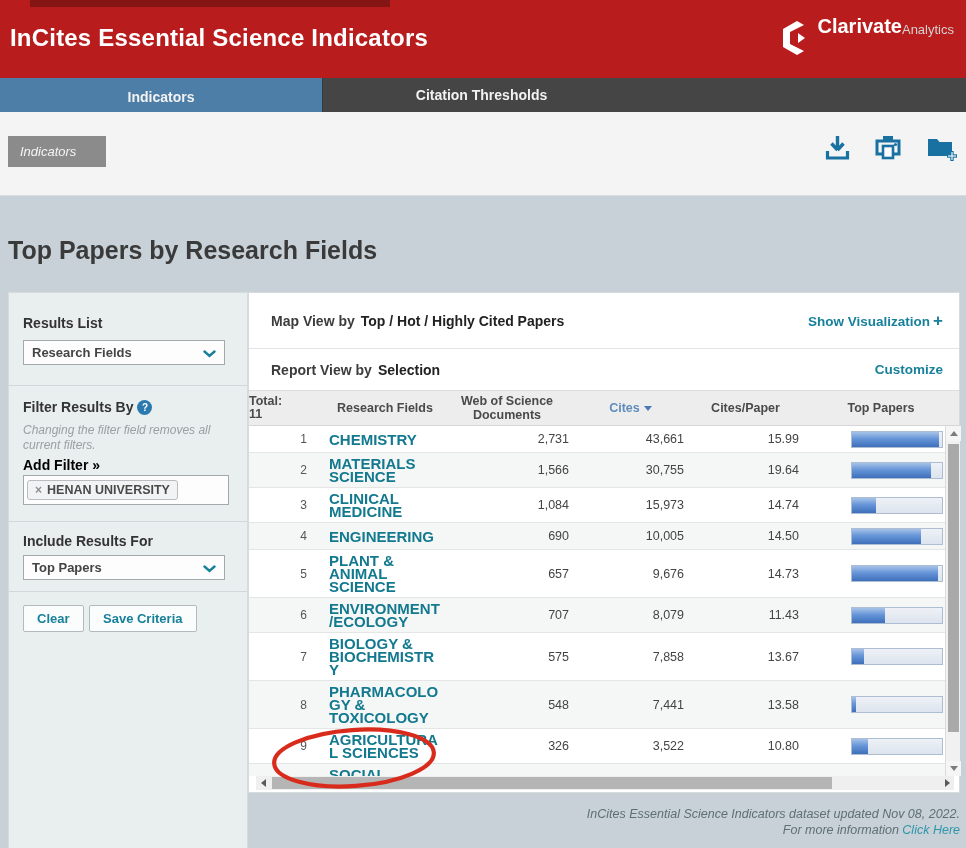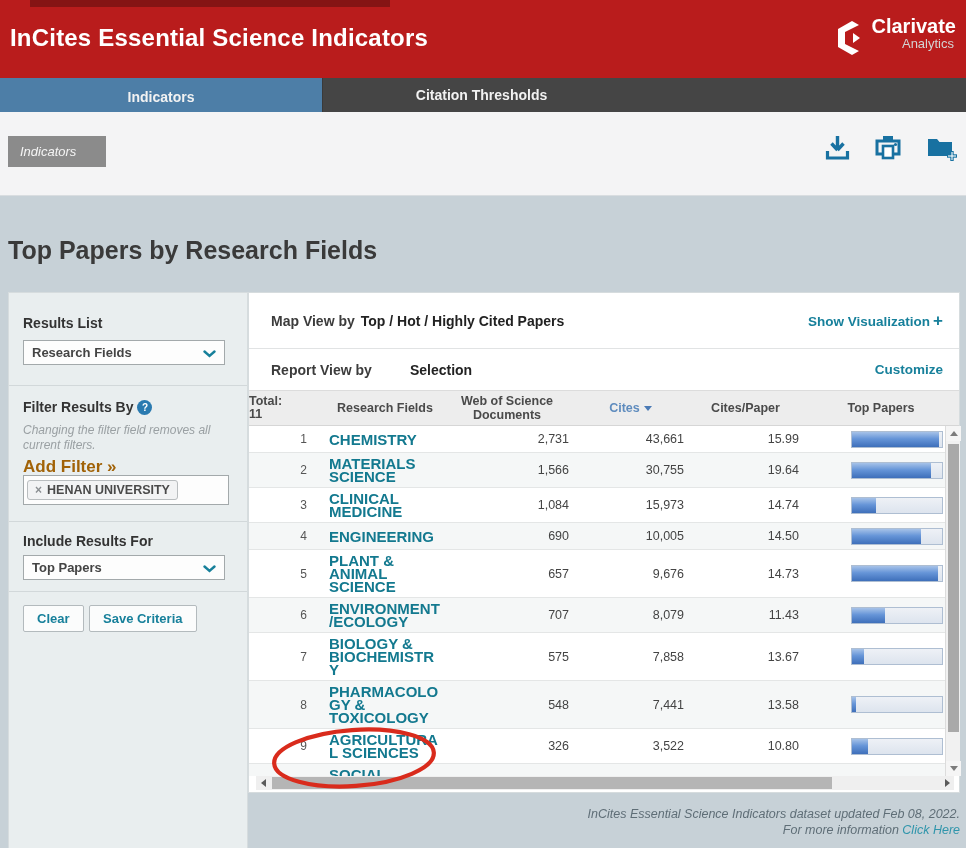--- a/index.html
+++ b/index.html
@@ -10,21 +10,21 @@
     background: #c7d1d7;
     overflow: hidden;
     color: #333;
   }
   
   .app-header { position:absolute; left:0; top:0; width:966px; height:78px; background:#b91c1c; }
   .top-strip { position:absolute; left:30px; top:0; width:360px; height:7px; background:rgba(0,0,0,0.28); }
   .app-title { position:absolute; left:10px; top:24px; font-size:24px; font-weight:600; color:#ffffff; letter-spacing:0.2px; }
   .logo { position:absolute; right:10px; top:16px; display:flex; align-items:flex-start; gap:7px; }
   .logo svg { margin-top:3px; }
-  .logo-text { display:flex; flex-direction:column; line-height:1.05; }
+  .logo-text { display:flex; line-height:1.05; }
   .logo-brand { font-size:20px; font-weight:700; color:#ffffff; }
   .logo-sub { font-size:13px; color:#d3d3d3; align-self:flex-end; margin-right:2px; }
   
   .tabbar { position:absolute; left:0; top:78px; width:966px; height:34px; background:#454545; display:flex; }
   .tab { height:34px; display:flex; align-items:center; justify-content:center; font-size:14px; font-weight:700; color:#f2f2f2; border-right:1px solid #3a3a3a; cursor:pointer; }
   .tab-0 { width:323px; } .tab-1 { width:325px; } .tab-2 { width:317px; border-right:none; }
   .tab.active { background:#4d7ea7; height:38px; }
   
   .crumb-bar { position:absolute; left:0; top:112px; width:966px; height:84px; background:#f4f4f5; border-bottom:1px solid #d9dde0; }
   .crumb-chip { position:absolute; left:8px; top:24px; width:98px; height:31px; background:#8b8b8b; color:#f5f5f5; font-size:13px; font-style:italic; display:flex; align-items:center; padding-left:12px; }
@@ -32,31 +32,31 @@
   .crumb-icons .icn { cursor:pointer; }
   
   .page-title { position:absolute; left:8px; top:236px; font-size:25px; font-weight:700; color:#3a3a3a; }
   
   .sidebar { position:absolute; left:8px; top:292px; width:240px; height:642px; background:#e9eeef; border:1px solid #d6dcde; }
   .sb-divider { position:absolute; left:0; width:100%; height:1px; background:#d2d8da; }
   .sb-h { position:absolute; left:14px; font-size:14px; font-weight:700; color:#333; }
   .dropdown { position:absolute; left:14px; width:202px; height:25px; background:#fdfdfd; border:1px solid #a3a9ab; display:flex; align-items:center; justify-content:space-between; padding:0 8px; cursor:pointer; }
   .dropdown .dd-label { font-size:13px; font-weight:700; color:#444; }
   .sb-note { position:absolute; left:14px; width:208px; font-size:12px; font-style:italic; color:#9aa0a3; line-height:1.25; }
-  .sb-link { position:absolute; left:14px; font-size:17px; font-weight:700; color:#a16207; cursor:pointer; }
+  .sb-link { position:absolute; left:14px; font-size:14px; font-weight:700; color:#000000; cursor:pointer; }
   .help-badge { display:inline-flex; width:15px; height:15px; border-radius:50%; background:#2a7ab0; color:#fff; font-size:10px; font-weight:700; align-items:center; justify-content:center; vertical-align:1px; margin-left:4px; cursor:pointer; }
   .filter-box { position:absolute; left:14px; width:206px; height:30px; background:#fdfdfd; border:1px solid #a3a9ab; display:flex; align-items:center; padding:0 3px; }
   .filter-tag { display:inline-flex; align-items:center; gap:5px; border:1px solid #b9bdbf; background:#f2f3f4; border-radius:3px; padding:2px 7px; cursor:pointer; }
   .filter-tag .x { color:#8b8f92; font-size:12px; font-weight:700; }
   .filter-tag .t { color:#4a4a4a; font-size:12.5px; font-weight:700; }
   .sb-btn { position:absolute; height:27px; background:#fbfcfc; border:1px solid #b3babd; border-radius:2px; font-family:"Liberation Sans",sans-serif; font-size:13px; font-weight:700; color:#17809b; padding:0 13px; cursor:pointer; }
   
   .main { position:absolute; left:248px; top:292px; width:712px; height:501px; background:#ffffff; border:1px solid #d6dcde; }
   .mapview-row { position:absolute; left:0; top:0; width:100%; height:56px; border-bottom:1px solid #e1e3e4; display:flex; align-items:center; }
-  .reportview-row { position:absolute; left:0; top:56px; width:100%; height:41px; display:flex; align-items:center;gap:32px; }
+  .reportview-row { position:absolute; left:0; top:56px; width:100%; height:41px; display:flex; align-items:center; }
   .view-label { margin-left:22px; font-size:14px; font-weight:700; color:#3c3c3c; }
   .view-value { margin-left:6px; font-size:14px; font-weight:700; color:#222; }
   .view-action { position:absolute; right:16px; font-size:13.5px; font-weight:700; color:#17809b; cursor:pointer; }
   .view-action .plus { font-size:17px; font-weight:700; margin-left:3px; }
   
   .thead { position:absolute; left:0; top:97px; width:100%; height:36px; background:#ededed; border-top:1px solid #dcdcdc; border-bottom:1px solid #d6d6d6; display:flex; align-items:center; font-size:12.5px; font-weight:700; color:#4a4a4a; }
   .tbody { position:absolute; left:0; top:133px; width:100%; height:350px; overflow:hidden; }
   .trow { display:flex; align-items:center; border-bottom:1px solid #e4e6e6; padding:4px 0; min-height:27px; }
   .trow.even { background:#f5f7f7; }
   .c-rank { width:62px; text-align:right; padding-right:4px; font-size:12px; color:#555; }
@@ -374,18 +374,18 @@
   </div>
 </div>
 
 <div class="ellipse-annot">
   <svg width="172" height="68" viewBox="0 0 172 68">
     <ellipse cx="86" cy="34" rx="80" ry="28" fill="none" stroke="#d92b1c" stroke-width="4.2" transform="rotate(-4 86 34)"></ellipse>
   </svg>
 </div>
 
 <div class="footer">
-  <div>InCites Essential Science Indicators dataset updated Feb 08, 2022.</div>
+  <div>InCites Essential Science Indicators dataset updated Nov 08, 2022.</div>
   <div>
     <span>For more information</span>
     <span class="link">Click Here</span>
   </div>
 </div>
 
 </body></html>

